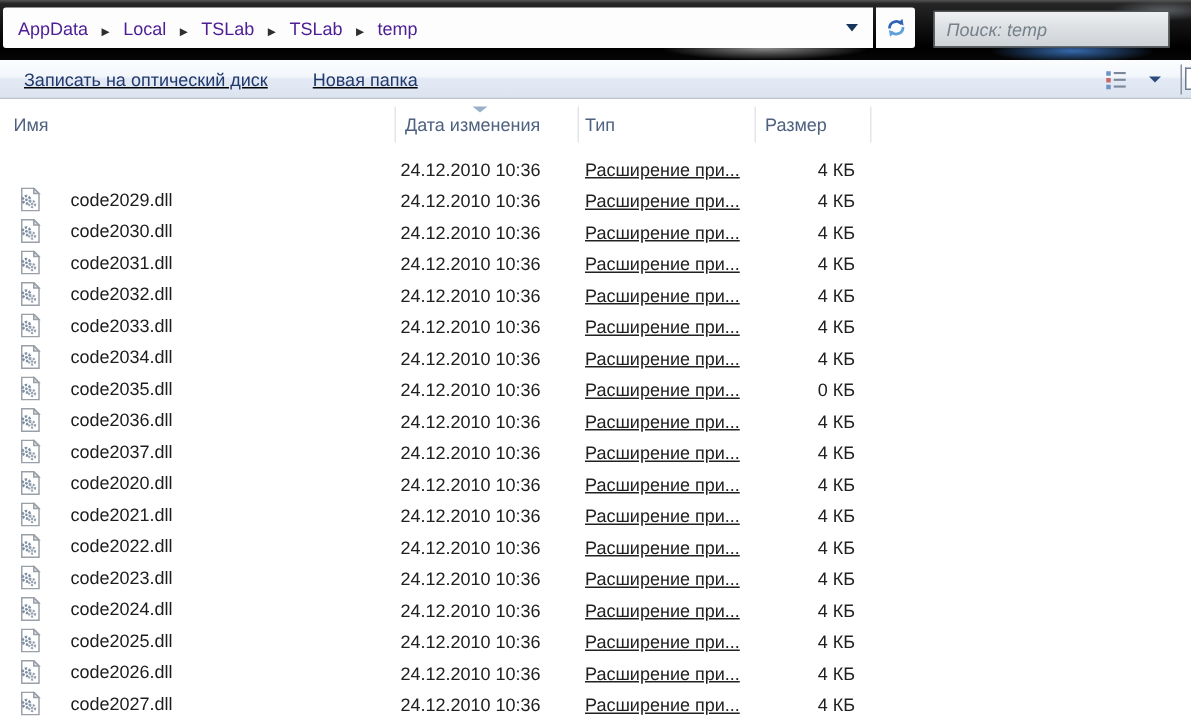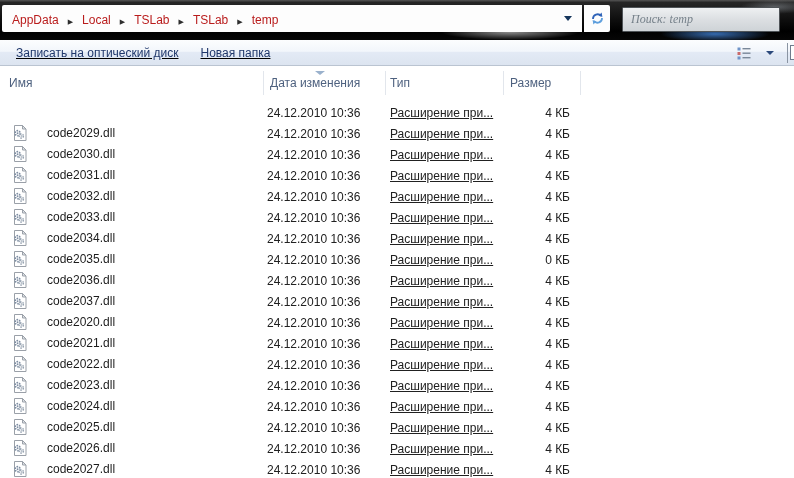--- a/index.html
+++ b/index.html
@@ -14,44 +14,44 @@
     background:radial-gradient(ellipse at center, rgba(255,255,255,.55), rgba(255,255,255,0) 70%); }
   .glow.g2 { left:660px; top:26px; width:110px; height:16px;
     background:radial-gradient(ellipse at center, rgba(70,140,230,.75), rgba(70,140,230,0) 70%); }
   .glow.g3 { left:740px; top:0; width:70px; height:14px;
     background:radial-gradient(ellipse at center, rgba(200,210,220,.35), rgba(200,210,220,0) 70%); }
 
   
   .addressbar { position:absolute; left:2px; top:5px; width:580px; height:27px;
     background:#fdfdfd; border-radius:2px 0 0 2px; display:flex; align-items:center;
     padding-left:8px; }
-  .crumb { font-size:12px; color:#b91c1c; padding:0 2px; white-space:nowrap; cursor:default; }
+  .crumb { font-size:12px; color:#4c1d95; padding:0 2px; white-space:nowrap; cursor:default; }
   .crumb-arrow { font-size:7px; color:#2e2e2e; padding:0 7px; }
   .addr-drop { position:absolute; right:10px; top:11px; width:0; height:0;
     border-left:4px solid transparent; border-right:4px solid transparent;
     border-top:5px solid #16365c; }
   .refresh-btn { position:absolute; left:584px; top:5px; width:26px; height:27px;
     background:#fdfdfd; border-radius:0 2px 2px 0; display:flex; align-items:center; justify-content:center; }
 
   
   .searchbox { position:absolute; left:622px; top:7px; width:158px; height:25px;
     background:linear-gradient(180deg,#eef0f2 0%,#dcdfe2 50%,#ced3d7 100%);
     border:1px solid #4e5357; border-radius:1px; }
   .searchbox input { width:100%; height:100%; background:transparent; border:none; outline:none;
-    font-family:Liberation Serif, serif; font-style:italic; font-size:12px;
+    font-family:Liberation Sans, sans-serif; font-style:italic; font-size:12px;
     color:#76818a; padding:0 8px; }
   .searchbox input::placeholder { color:#76818a; opacity:1; font-style:italic; }
 
   
   .toolbar { position:absolute; left:0; top:40px; width:794px; height:26px;
     background:linear-gradient(180deg,#fcfdfe 0%,#f2f6fb 45%,#e3eaf5 50%,#dce4f0 100%);
     border-bottom:1px solid #bac4d1; display:flex; align-items:center;text-decoration:underline; }
   .tb-item { font-size:12px; color:#20386b; padding:0 4px; margin-left:12px;
     white-space:nowrap; cursor:default; }
-  .tb-item:nth-child(2){ margin-left:14px; }
+  .tb-item:nth-child(2){ margin-left:22px; }
   .tb-right { position:absolute; right:14px; top:0; height:26px; display:flex; align-items:center; }
   .views-btn { display:flex; align-items:center; height:22px; padding:0 6px; }
   .views-arrow { width:0; height:0; margin-left:14px;
     border-left:4px solid transparent; border-right:4px solid transparent;
     border-top:4px solid #2c4a7c; }
   .pane-sliver { position:absolute; left:787px; top:43px; width:7px; height:20px;
     border-left:1px solid #8a94a2; }
   .pane-sliver .mini { position:absolute; left:2px; top:2px; width:5px; height:15px;
     background:#fff; border:1px solid #6f7c8d; border-right:none; }
 

